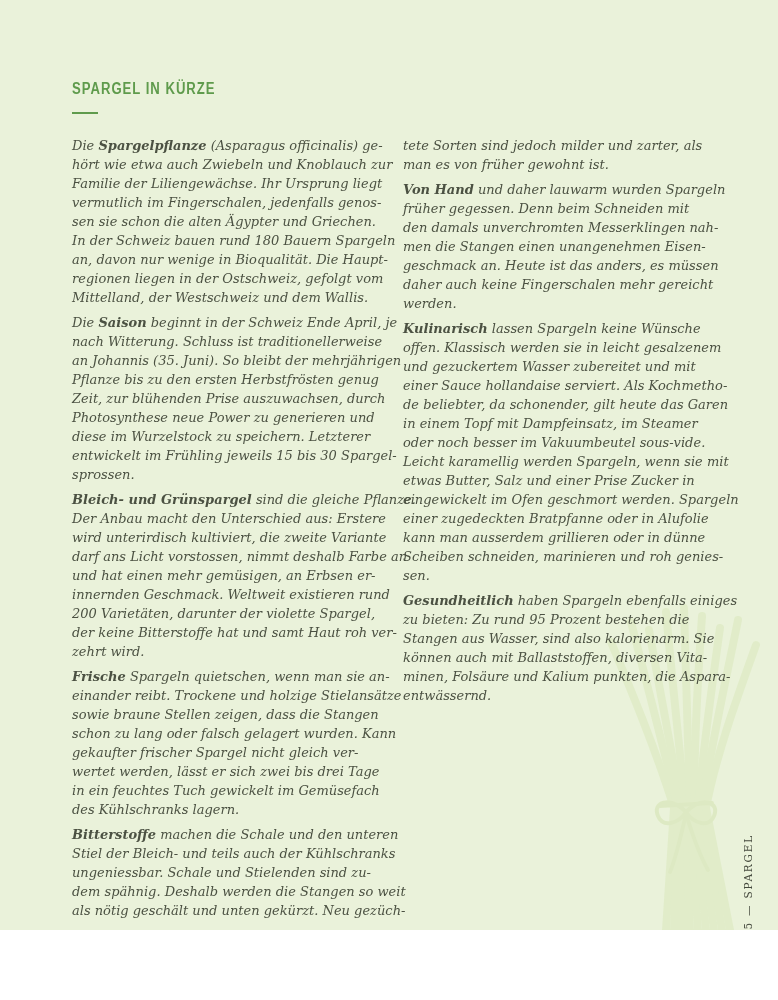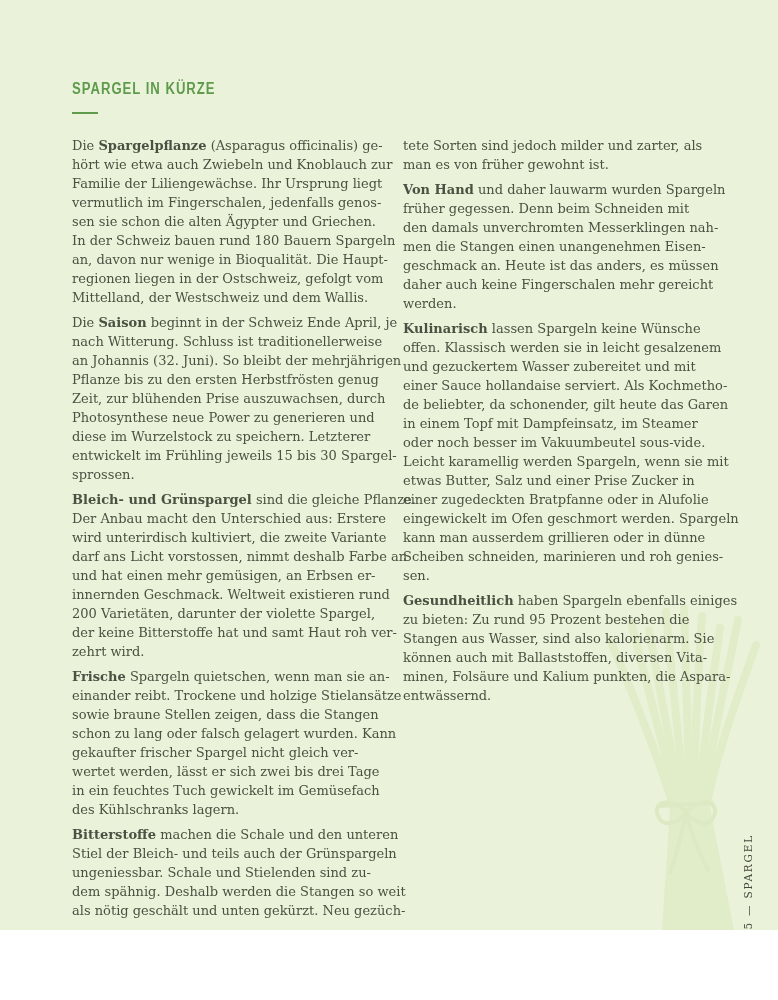--- a/index.html
+++ b/index.html
@@ -22,20 +22,21 @@
     white-space:nowrap;
   }
   .headline-rule{
     width:26px;height:2px;background:#5f9b4c;
     margin-top:14px;
   }
   .columns{
     display:flex;
     gap:15px;
     margin-top:22px;
+    font-style:italic;
   }
   .col{width:316px;overflow:visible;}
   .para{
     margin:0 0 6px 0;
     font-size:13px;
     line-height:19px;
     color:#4b5142;
   }
   .para .line{display:block;white-space:nowrap;}
   .para strong{font-weight:bold;}
@@ -96,21 +97,21 @@
             <span class="line">vermutlich im Fingerschalen, jedenfalls genos-</span>
             <span class="line">sen sie schon die alten Ägypter und Griechen.</span>
             <span class="line">In der Schweiz bauen rund 180 Bauern Spargeln</span>
             <span class="line">an, davon nur wenige in Bioqualität. Die Haupt-</span>
             <span class="line">regionen liegen in der Ostschweiz, gefolgt vom</span>
             <span class="line">Mittelland, der Westschweiz und dem Wallis.</span>
           </p>
           <p class="para">
             <span class="line">Die <strong>Saison</strong> beginnt in der Schweiz Ende April, je</span>
             <span class="line">nach Witterung. Schluss ist traditionellerweise</span>
-            <span class="line">an Johannis (32. Juni). So bleibt der mehrjährigen</span>
+            <span class="line">an Johannis (35. Juni). So bleibt der mehrjährigen</span>
             <span class="line">Pflanze bis zu den ersten Herbstfrösten genug</span>
             <span class="line">Zeit, zur blühenden Prise auszuwachsen, durch</span>
             <span class="line">Photosynthese neue Power zu generieren und</span>
             <span class="line">diese im Wurzelstock zu speichern. Letzterer</span>
             <span class="line">entwickelt im Frühling jeweils 15 bis 30 Spargel-</span>
             <span class="line">sprossen.</span>
           </p>
           <p class="para">
             <span class="line"><strong>Bleich- und Grünspargel</strong> sind die gleiche Pflanze.</span>
             <span class="line">Der Anbau macht den Unterschied aus: Erstere</span>
@@ -127,21 +128,21 @@
             <span class="line">einander reibt. Trockene und holzige Stielansätze</span>
             <span class="line">sowie braune Stellen zeigen, dass die Stangen</span>
             <span class="line">schon zu lang oder falsch gelagert wurden. Kann</span>
             <span class="line">gekaufter frischer Spargel nicht gleich ver-</span>
             <span class="line">wertet werden, lässt er sich zwei bis drei Tage</span>
             <span class="line">in ein feuchtes Tuch gewickelt im Gemüsefach</span>
             <span class="line">des Kühlschranks lagern.</span>
           </p>
           <p class="para">
             <span class="line"><strong>Bitterstoffe</strong> machen die Schale und den unteren</span>
-            <span class="line">Stiel der Bleich- und teils auch der Grünspargeln</span>
+            <span class="line">Stiel der Bleich- und teils auch der Kühlschranks</span>
             <span class="line">ungeniessbar. Schale und Stielenden sind zu-</span>
             <span class="line">dem spähnig. Deshalb werden die Stangen so weit</span>
             <span class="line">als nötig geschält und unten gekürzt. Neu gezüch-</span>
           </p>
         </div>
       <div class="col">
           <p class="para">
             <span class="line">tete Sorten sind jedoch milder und zarter, als</span>
             <span class="line">man es von früher gewohnt ist.</span>
           </p>
@@ -157,22 +158,22 @@
           <p class="para">
             <span class="line"><strong>Kulinarisch</strong> lassen Spargeln keine Wünsche</span>
             <span class="line">offen. Klassisch werden sie in leicht gesalzenem</span>
             <span class="line">und gezuckertem Wasser zubereitet und mit</span>
             <span class="line">einer Sauce hollandaise serviert. Als Kochmetho-</span>
             <span class="line">de beliebter, da schonender, gilt heute das Garen</span>
             <span class="line">in einem Topf mit Dampfeinsatz, im Steamer</span>
             <span class="line">oder noch besser im Vakuumbeutel sous-vide.</span>
             <span class="line">Leicht karamellig werden Spargeln, wenn sie mit</span>
             <span class="line">etwas Butter, Salz und einer Prise Zucker in</span>
+            <span class="line">eingewickelt im Ofen geschmort werden. Spargeln</span>
             <span class="line">einer zugedeckten Bratpfanne oder in Alufolie</span>
-            <span class="line">eingewickelt im Ofen geschmort werden. Spargeln</span>
             <span class="line">kann man ausserdem grillieren oder in dünne</span>
             <span class="line">Scheiben schneiden, marinieren und roh genies-</span>
             <span class="line">sen.</span>
           </p>
           <p class="para">
             <span class="line"><strong>Gesundheitlich</strong> haben Spargeln ebenfalls einiges</span>
             <span class="line">zu bieten: Zu rund 95 Prozent bestehen die</span>
             <span class="line">Stangen aus Wasser, sind also kalorienarm. Sie</span>
             <span class="line">können auch mit Ballaststoffen, diversen Vita-</span>
             <span class="line">minen, Folsäure und Kalium punkten, die Aspara-</span>

